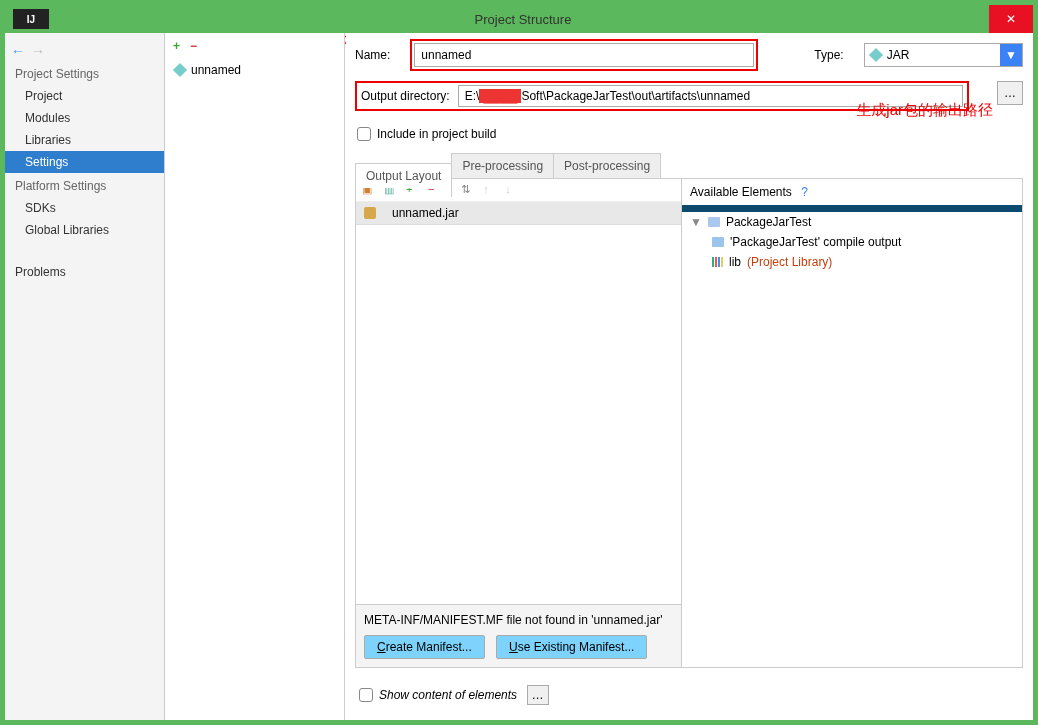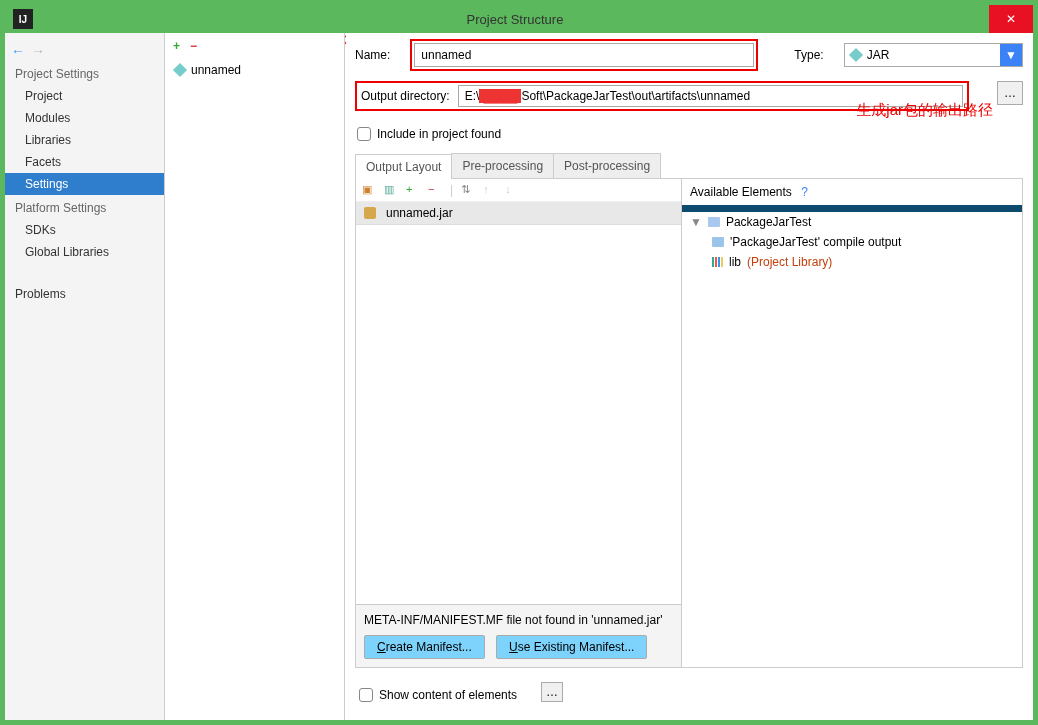--- a/index.html
+++ b/index.html
@@ -1,19 +1,19 @@
 <!DOCTYPE html>
 <html><head>
 <meta charset="utf-8">
 <style>
 * { box-sizing: border-box; margin: 0; padding: 0; font-family: "Segoe UI", Tahoma, sans-serif; font-size: 12px; }
 body { background: #5cb85c; padding: 4px; }
 .window { background: #f0f0f0; border: 1px solid #5cb85c; height: 717px; display: flex; flex-direction: column; }
 .titlebar { background: #5cb85c; color: #333; display: flex; align-items: center; height: 28px; }
-.titlebar .icon { width: 20px; height: 20px; background: #222; margin: 0 8px; color:#fff; display:flex; align-items:center; justify-content:center; font-size:10px; font-weight:bold; }
+.titlebar .icon { width: 36px; height: 20px; background: #222; margin: 0 8px; color:#fff; display:flex; align-items:center; justify-content:center; font-size:10px; font-weight:bold; }
 .titlebar .title { flex: 1; text-align: center; font-size: 13px; }
 .titlebar .close { width: 44px; height: 28px; background: #e81123; color: #fff; display: flex; align-items: center; justify-content: center; cursor: pointer; }
 .body { flex: 1; display: flex; flex-direction: column; background: #fff; }
 .main { flex: 1; display: flex; overflow: hidden; }
 .sidebar { width: 160px; border-right: 1px solid #ccc; background: #f4f4f4; padding-top: 4px; }
 .sb-nav { display: flex; gap: 6px; padding: 4px 6px; }
 .sb-arrow { color: #3b99fc; font-size: 14px; }
 .sb-arrow.dim { color: #bbb; }
 .sb-head { color: #666; font-weight: normal; padding: 6px 10px 4px; }
 .sb-item { padding: 4px 10px 4px 20px; color: #333; cursor: pointer; }
@@ -34,37 +34,37 @@
 .type-sel .dia2 { margin:0 6px; }
 .type-sel .dd { width:22px; height:22px; background:#3b82f6; color:#fff; display:flex; align-items:center; justify-content:center; margin-left:auto; }
 .out-row { border: 2px solid #e00; padding: 2px 4px; align-items: center; gap: 8px; display:flex; }
 .out-input { flex:1; border:1px solid #aaa; padding:3px 6px; height:22px; display:flex; align-items:center; }
 .red-blk { display:inline-block; background:#e33; padding:0 4px; color:#e33; }
 .dots-btn { width:26px; height:24px; border:1px solid #aaa; background:#f0f0f0; display:flex; align-items:center; justify-content:center; cursor:pointer; margin-left:8px;}
 .chk { display:flex; align-items:center; gap:6px; margin:6px 2px; }
 .chk .box { width:14px; height:14px; border:1px solid #888; border-radius:3px; }
 .tabs { display:flex; border-bottom:1px solid #ccc; margin-top:6px; }
 .tab { padding:5px 10px; border:1px solid #ccc; border-bottom:none; background:#eee; margin-right:-1px; color:#555; cursor:pointer; }
-.tab.active { background:#fff; position:relative; top:1px; }
+.tab.active { background:#fff; position:relative; top:10px; }
 .layout-area { flex:1; display:flex; border:1px solid #ccc; border-top:none; margin-bottom:8px; overflow:hidden; }
 .left-pane { flex:1; border-right:1px solid #ccc; display:flex; flex-direction:column; }
 .pane-tb { display:flex; gap:8px; padding:4px 6px; border-bottom:1px solid #eee; align-items:center;}
 .ico { width:14px; height:14px; font-size:11px; color:#888; }
-.tree-item { display:flex; align-items:center; gap:10px; padding:4px 8px; background:#e8e8e8; border-bottom:1px solid #ddd;}
+.tree-item { display:flex; align-items:center; gap:16px; padding:4px 8px; background:#e8e8e8; border-bottom:1px solid #ddd;}
 .jar-ico { width:12px; height:12px; background:#d4a84b; border-radius:2px; }
 .msg-box { margin-top:auto; border-top:1px solid #ccc; padding:8px; background:#f4f4f4; }
 .btn { border:1px solid #aaa; background:#7dd3fc; padding:4px 12px; cursor:pointer; border-radius:2px; }
 .right-pane { width:340px; display:flex; flex-direction:column; }
 .rp-head { padding:6px 8px; border-bottom:7px solid #0c4a6e; }
 .rp-head a { color:#3b82f6; text-decoration:none; }
 .rp-item { display:flex; align-items:center; gap:6px; padding:3px 8px; }
 .fld { width:12px; height:10px; background:#a8c8ee; border-radius:1px; }
 .lib-bars { display:inline-flex; gap:1px; }
 .lib-bars span { width:2px; height:10px; }
-.show-row { display:flex; align-items:flex-start; gap:14px; padding:6px 2px; }
+.show-row { display:flex; align-items:center; gap:0; padding:6px 2px;font-style:italic; }
 .ann { position:absolute; color:#e00; font-size:15px; font-weight:500; pointer-events:none; }
 .dialog-btns { display:flex; gap:8px; padding:12px; justify-content:flex-end; border-top:1px solid #ccc; background:#f0f0f0;}
 .btn.primary { background:#2f7dcd; color:#fff; border-color:#2f7dcd; padding:5px 22px; }
 .gray { color:#c2410c; }
 </style>
 </head>
 <body>
 
 <div class="window">
   <div class="titlebar">
@@ -77,21 +77,20 @@
 
       <div class="sidebar">
         <div class="sb-nav">
           <span class="sb-arrow">←</span>
           <span class="sb-arrow dim">→</span>
         </div>
         <div class="sb-head">Project Settings</div>
         <div class="sb-item">Project</div>
         <div class="sb-item">Modules</div>
         <div class="sb-item">Libraries</div>
-        <div class="sb-item">Facets</div>
         <div class="sb-item sel">Settings</div>
         <div class="sb-head">Platform Settings</div>
         <div class="sb-item">SDKs</div>
         <div class="sb-item">Global Libraries</div>
         <div style="height:20px"></div>
         <div class="sb-item" style="padding-left:10px">Problems</div>
       </div>
 
       <div class="midcol">
         <div class="mid-tb">
@@ -106,21 +105,21 @@
 
       <div class="editor">
         <div class="ann" style="top:-2px; left:-60px;">jar包名称</div>
         <div class="ann" style="top:68px; right:40px;">生成jar包的输出路径</div>
 
         <div class="row">
           <label>Name:</label>
           <div class="redbox">
             <input type="text" class="name-input" value="unnamed" style="">
           </div>
-          <label style="margin-left:16px">Type:</label>
+          <label style="margin-left:36px">Type:</label>
           <div class="type-sel">
             <div class="dia dia2"></div>
             <span>JAR</span>
             <div class="dd">▼</div>
           </div>
         </div>
 
         <div class="row" style="align-items:stretch">
           <div class="out-row" style="flex:1">
             <label>Output directory:</label>
@@ -128,21 +127,21 @@
               <span>E:\</span>
                 <span class="red-blk">████</span>
                 <span>Soft\PackageJarTest\out\artifacts\unnamed</span>
             </div>
           </div>
           <div class="dots-btn">…</div>
         </div>
 
         <div class="chk">
           <div class="box"></div>
-          <span>Include in project found</span>
+          <span>Include in project build</span>
         </div>
 
         <div class="tabs">
           <div class="tab active">Output Layout</div>
           <div class="tab">Pre-processing</div>
           <div class="tab">Post-processing</div>
         </div>
 
         <div class="layout-area">
           <div class="left-pane">

